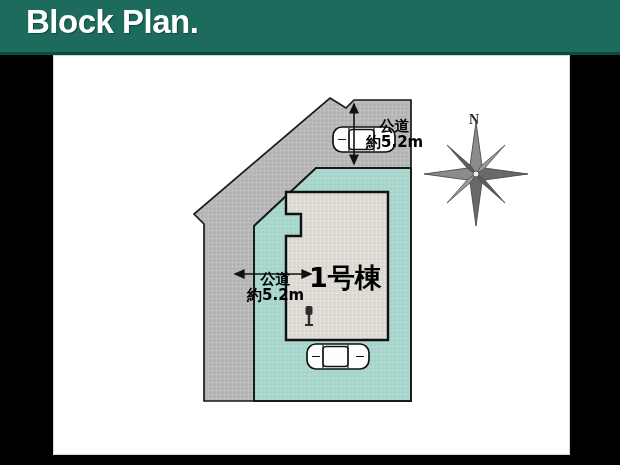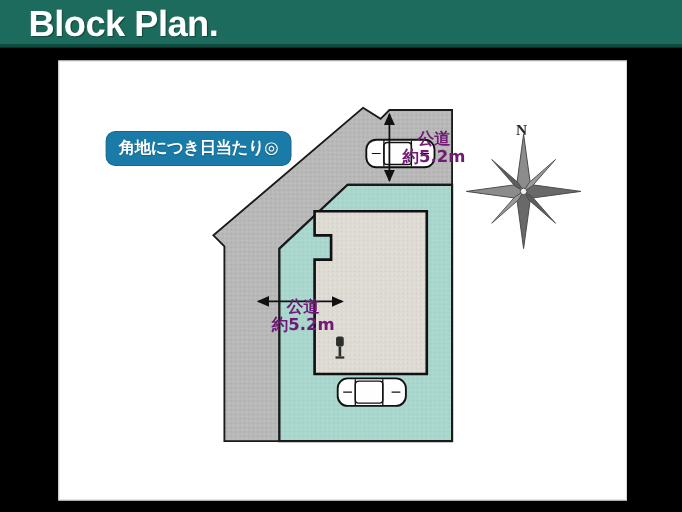--- a/index.html
+++ b/index.html
@@ -15,21 +15,21 @@
     font-family: "Liberation Sans", "DejaVu Sans", sans-serif;
     position: relative;
   }
 
   
   #header-bar {
     position: absolute;
     left: 0;
     top: 0;
     width: 620px;
-    height: 43px;
+    height: 55px;
     background: #1d6b5c;
     box-sizing: border-box;
   }
   #header-bar::after {
     content: "";
     position: absolute;
     left: 0;
     bottom: 0;
     width: 620px;
     height: 3px;
@@ -95,21 +95,21 @@
     letter-spacing: -0.5px;
     white-space: nowrap;
     font-family: "DejaVu Sans", "Liberation Sans", sans-serif;
     text-shadow: 0 1px 1px rgba(0,0,0,0.25);
   }
 
   
   .map-label {
     position: absolute;
     text-align: center;
-    color: #701a75;
+    color: #000000;
     font-weight: bold;
     font-family: "DejaVu Sans", "Liberation Sans", sans-serif;
     white-space: nowrap;
     line-height: 1.08;
   }
   #road-label-north {
     left: 312px;
     top: 62px;
     font-size: 15px;
   }
@@ -231,28 +231,28 @@
       <polygon points="52,0 8,6 0,0 8,-6" fill="#696969" stroke="#4a4a4a" stroke-width="0.9"></polygon>
 
       <polygon points="-29,-29 -5,-8 0,0 -8,-5" fill="#5d5d5d" stroke="#4a4a4a" stroke-width="0.8"></polygon>
       <polygon points="29,-29 8,-5 0,0 5,-8" fill="#9a9a9a" stroke="#4a4a4a" stroke-width="0.8"></polygon>
       <polygon points="29,29 5,8 0,0 8,5" fill="#5d5d5d" stroke="#4a4a4a" stroke-width="0.8"></polygon>
       <polygon points="-29,29 -8,5 0,0 -5,8" fill="#9a9a9a" stroke="#4a4a4a" stroke-width="0.8"></polygon>
       <circle cx="0" cy="0" r="3" fill="#efefef" stroke="#4a4a4a" stroke-width="0.9"></circle>
     </g>
   </svg>
 
-  <div id="feature-badge">角地につき日当たり◎</div>
 
   <div class="map-label" id="road-label-north">
     <div>公道</div>
     <div>約5.2m</div>
   </div>
 
   <div class="map-label" id="road-label-west">
     <div>公道</div>
     <div>約5.2m</div>
   </div>
 
+  <div class="map-label" id="building-label">1号棟</div>
 
   <div class="map-label" id="compass-label">N</div>
 
 </div>
 
 </body></html>

